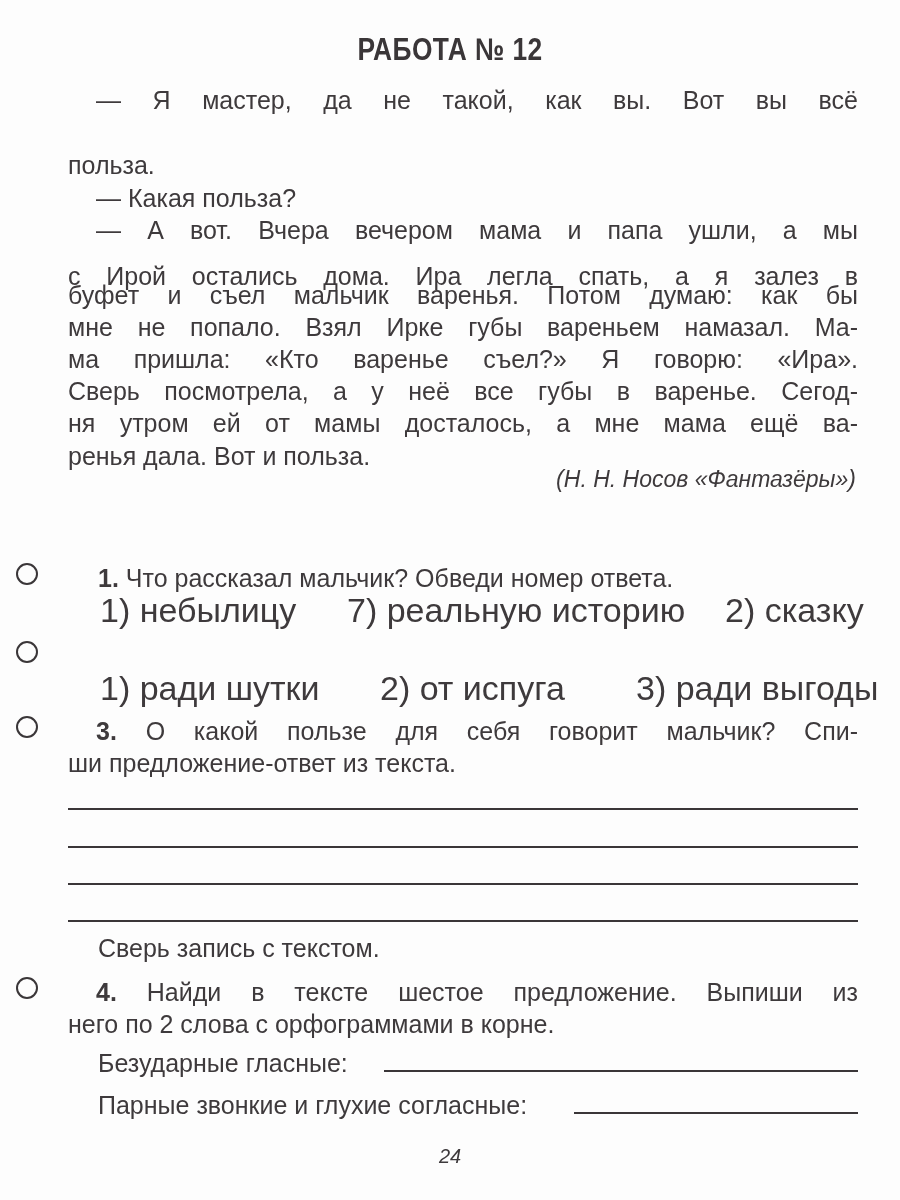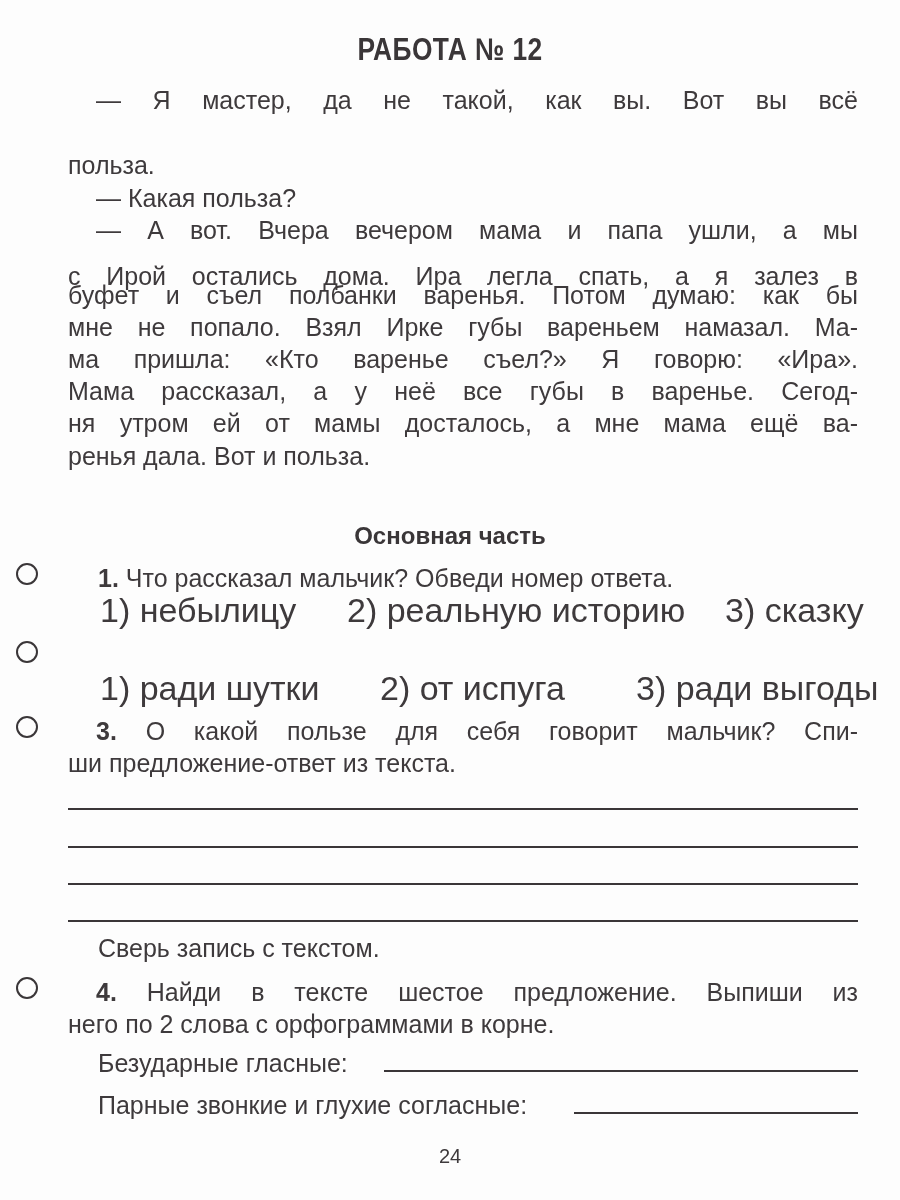--- a/index.html
+++ b/index.html
@@ -30,51 +30,51 @@
   }
   .circle {
     position: absolute; left: 16px; width: 22px; height: 22px; border: 2px solid #3a3638;
     border-radius: 50%; box-sizing: border-box; background: transparent;
   }
   .qnum { font-weight: bold; }
   .opt { position: absolute; font-size: 34px; line-height: 32px; white-space: nowrap; }
   .write-line { position: absolute; left: 68px; width: 790px; height: 0; border-top: 2px solid #3a3638; }
   .fill-line { position: absolute; height: 0; border-top: 2px solid #3a3638; }
   .label { position: absolute; font-size: 25px; line-height: 32px; white-space: nowrap; }
-  .pagenum { position: absolute; left: 0; width: 900px; text-align: center; top: 1145px; font-size: 20px; }
+  .pagenum { position: absolute; left: 0; width: 900px; text-align: center; top: 1145px; font-size: 20px; font-style: italic; }
 </style>
 </head>
 <body>
 
 <div class="page">
 
   <div class="title">РАБОТА № 12</div>
 
   <div class="line indent" style="top:84px">— Я мастер, да не такой, как вы. Вот вы всё</div>
   <div class="line last" style="top:149px">польза.</div>
   <div class="line indent last" style="top:182px">— Какая польза?</div>
   <div class="line indent" style="top:214px">— А вот. Вчера вечером мама и папа ушли, а мы</div>
   <div class="line" style="top:260px">с Ирой остались дома. Ира легла спать, а я залез в</div>
-  <div class="line" style="top:279px">буфет и съел полбанки варенья. Потом думаю: как бы</div>
+  <div class="line" style="top:279px">буфет и съел мальчик варенья. Потом думаю: как бы</div>
   <div class="line" style="top:311px">мне не попало. Взял Ирке губы вареньем намазал. Ма-</div>
   <div class="line" style="top:343px">ма пришла: «Кто варенье съел?» Я говорю: «Ира».</div>
-  <div class="line" style="top:375px">Мама рассказал, а у неё все губы в варенье. Сегод-</div>
+  <div class="line" style="top:375px">Сверь посмотрела, а у неё все губы в варенье. Сегод-</div>
   <div class="line" style="top:407px">ня утром ей от мамы досталось, а мне мама ещё ва-</div>
   <div class="line last" style="top:440px">ренья дала. Вот и польза.</div>
+  <div class="author">(Н. Н. Носов «Фантазёры»)</div>
 
-  <div class="section">Основная часть</div>
 
   <div class="circle" style="top:563px"></div>
   <div class="line last" style="top:562px; left:98px; width:700px">
     <span class="qnum">1.</span>
     <span>Что рассказал мальчик? Обведи номер ответа.</span>
   </div>
   <div class="opt" style="top:594px; left:100px">1) небылицу</div>
-  <div class="opt" style="top:594px; left:347px">2) реальную историю</div>
-  <div class="opt" style="top:594px; left:725px">3) сказку</div>
+  <div class="opt" style="top:594px; left:347px">7) реальную историю</div>
+  <div class="opt" style="top:594px; left:725px">2) сказку</div>
 
   <div class="circle" style="top:641px"></div>
   <div class="opt" style="top:672px; left:100px">1) ради шутки</div>
   <div class="opt" style="top:672px; left:380px">2) от испуга</div>
   <div class="opt" style="top:672px; left:636px">3) ради выгоды</div>
 
   <div class="circle" style="top:716px"></div>
   <div class="line" style="top:715px; left:96px; width:762px">
     <span class="qnum">3.</span>
     <span>О какой пользе для себя говорит мальчик? Спи-</span>

